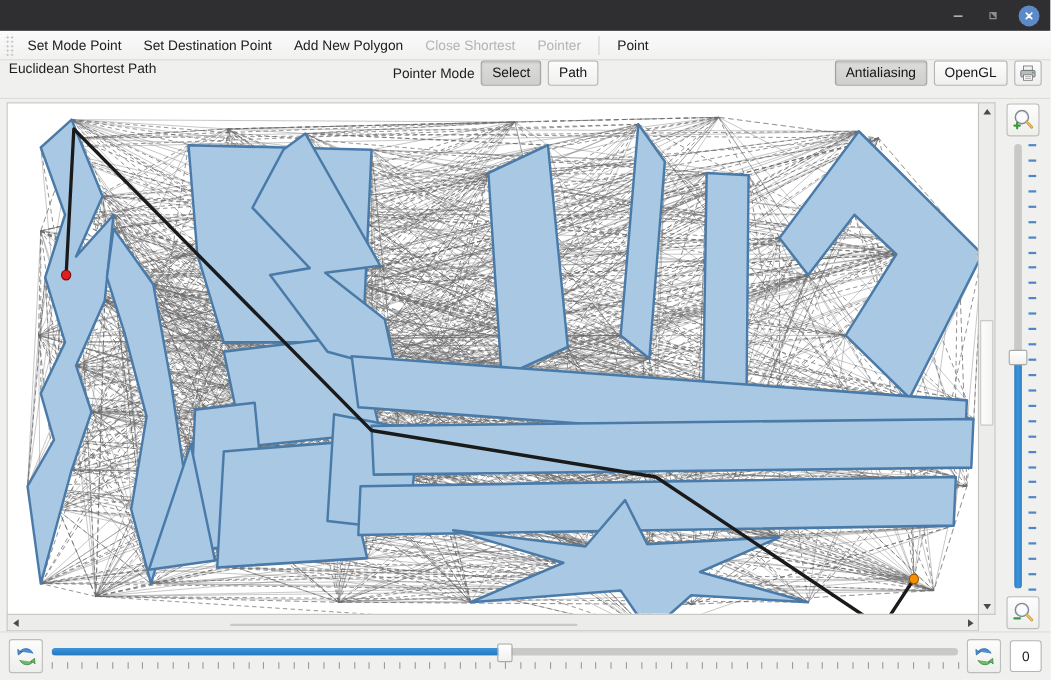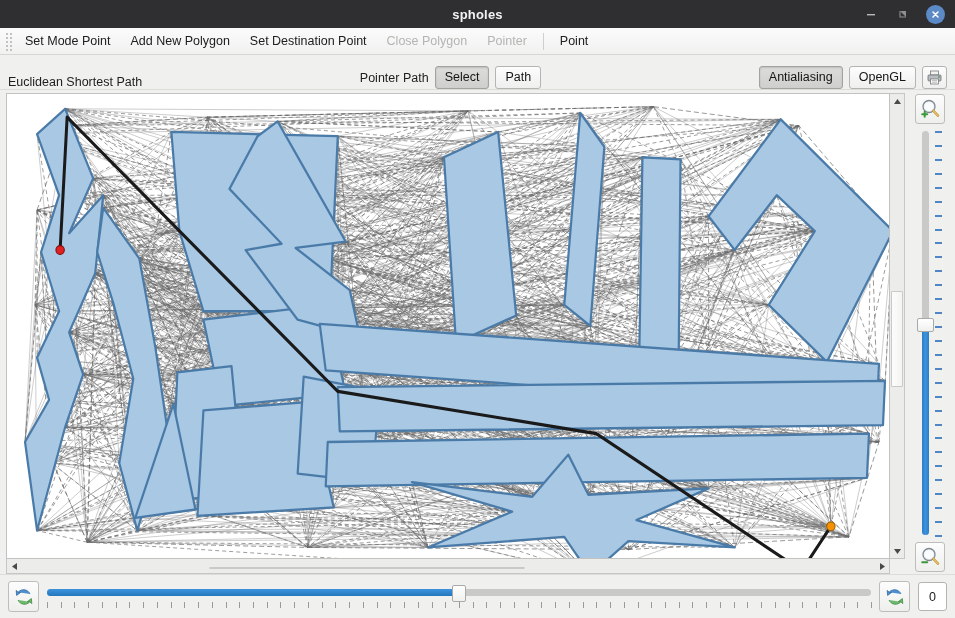--- a/index.html
+++ b/index.html
@@ -53,21 +53,21 @@
           background-size: 4px 4px; background-position: 1px 1px; }
   .mitem { padding: 3px 10px; color: #202020; font-size: 12.5px;
            white-space: nowrap; }
   .mitem.disabled { color: #b4b4b2; }
   .msep { width: 1px; height: 17px; background: #cfcfcd; margin: 0 6px; }
 
   
   .toolbar2 {
     height: 35px; flex: 0 0 35px;
     background: #f0f0ef;
-    display: flex; align-items: flex-end;
+    display: flex; align-items: flex-start;
     padding: 0 8px;
     border-bottom: 1px solid #dcdcda;
   }
   .tb-label { font-size: 12.5px; color: #1d1d1d; white-space: nowrap; }
   .spacer { flex: 1; }
   .pmode { display: flex; align-items: center; gap: 6px; }
   .btn {
     border: 1px solid #b4b4b2;
     border-radius: 3px;
     background: linear-gradient(#fdfdfd, #efefee);
@@ -184,21 +184,20 @@
     display: flex; align-items: center; justify-content: center;
     font-size: 12.5px; color: #1a1a1a; flex: 0 0 29px;
   }
 </style>
 </head>
 <body>
 
 <div id="app">
 
   <div class="titlebar">
-    <div class="ttl">spholes</div>
     <div class="winbtns">
       <div class="winbtn">
         <svg width="12" height="12" viewBox="0 0 12 12">
             <rect x="2" y="6" width="8" height="1.4" fill="#b9b9bb"></rect>
           </svg>
       </div>
       <div class="winbtn">
         <svg width="12" height="12" viewBox="0 0 12 12">
           <path d="M3 3 L9 3 L9 9 Z" fill="#8f8f91"></path>
           <path d="M3 3 L3 9 L9 9" fill="none" stroke="#8f8f91" stroke-width="1.1"></path>
@@ -208,33 +207,33 @@
         <svg width="11" height="11" viewBox="0 0 11 11">
           <path d="M3 3 L8 8 M8 3 L3 8" stroke="#ffffff" stroke-width="1.5" stroke-linecap="round"></path>
         </svg>
       </div>
     </div>
   </div>
 
   <div class="menubar">
     <div class="grip"></div>
     <div class="mitem">Set Mode Point</div>
+    <div class="mitem">Set Destination Point</div>
     <div class="mitem">Add New Polygon</div>
-    <div class="mitem">Set Destination Point</div>
-    <div class="mitem disabled">Close Polygon</div>
+    <div class="mitem disabled">Close Shortest</div>
     <div class="mitem disabled">Pointer</div>
     <div class="msep"></div>
     <div class="mitem">Point</div>
   </div>
 
   <div class="toolbar2">
     <div class="tb-label">Euclidean Shortest Path</div>
     <div class="spacer"></div>
     <div class="pmode">
-      <span class="tb-label">Pointer Path</span>
+      <span class="tb-label">Pointer Mode</span>
       <button class="btn active">Select</button>
       <button class="btn">Path</button>
     </div>
     <div class="spacer"></div>
     <button class="btn active" style="margin-right:6px">Antialiasing</button>
     <button class="btn" style="margin-right:6px">OpenGL</button>
     <div class="iconbtn">
       <svg width="17" height="17" viewBox="0 0 17 17">
         <rect x="4.5" y="2" width="8" height="4" fill="#f2f2f0" stroke="#7a7a78" stroke-width=".8"></rect>
         <rect x="2" y="6" width="13" height="6" rx="1" fill="#b9bcc2" stroke="#6d6f73" stroke-width=".8"></rect>

